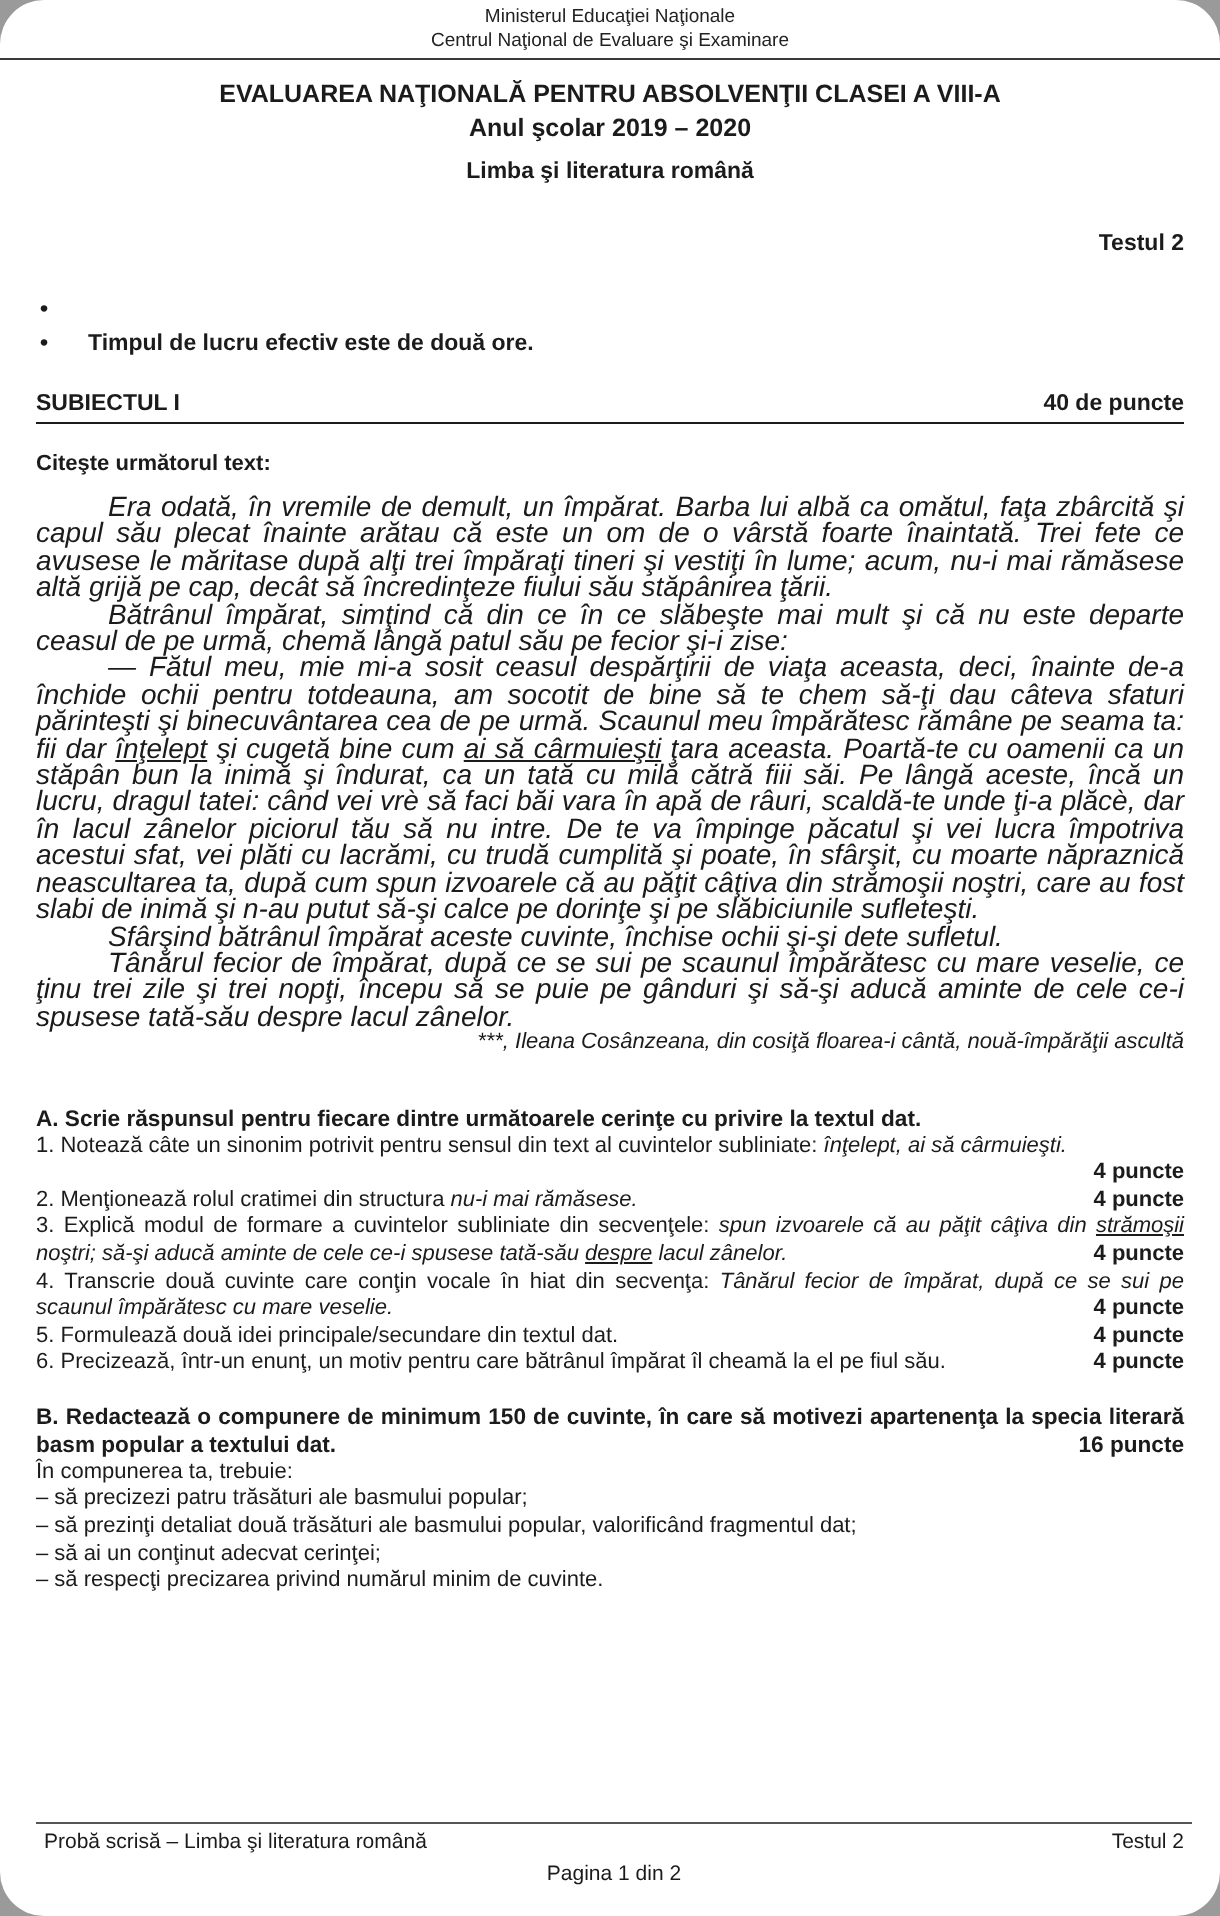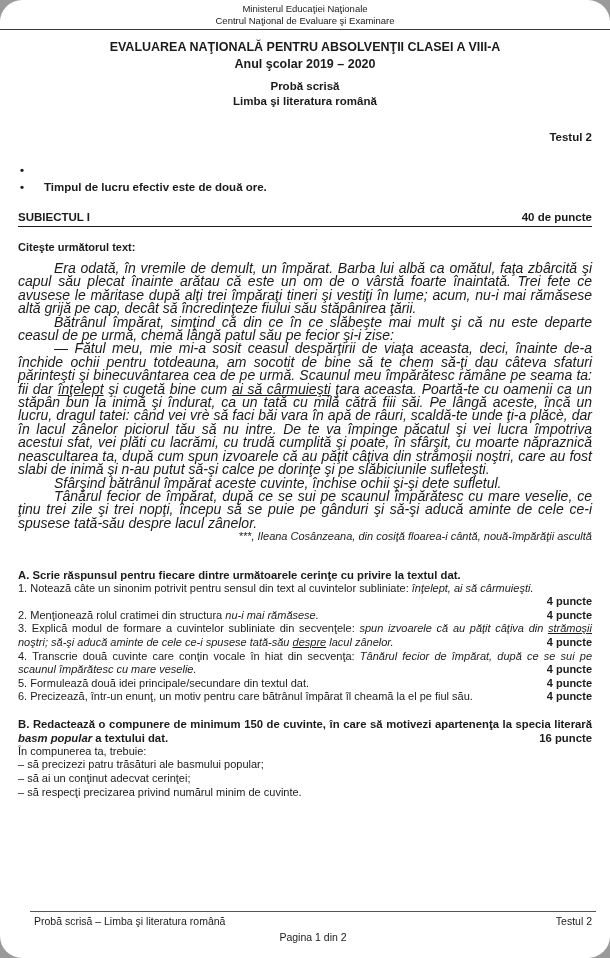--- a/index.html
+++ b/index.html
@@ -40,42 +40,41 @@
   .section-heading{font-weight:bold;font-size:11.3px;line-height:14px;margin:0;}
   .q-item{position:relative;margin:0;text-align:justify;}
   .q-item .pts{position:absolute;right:0;bottom:0;font-weight:bold;}
   .pts-line{text-align:right;font-weight:bold;}
   
   .section-b{margin-top:13px;font-size:11px;line-height:13.6px;}
   .b-heading{position:relative;font-weight:bold;font-size:11.3px;line-height:14px;text-align:justify;margin:0;}
   .b-heading .pts{position:absolute;right:0;bottom:0;font-weight:bold;}
   .req{margin:0;}
   
-  .doc-footer{position:absolute;left:16px;right:0;bottom:14px;padding:0 18px;}
+  .doc-footer{position:absolute;left:4px;right:0;bottom:14px;padding:0 18px;}
   .footer-rule{border:0;border-top:1px solid #555;margin:0 -4px 2px -4px;}
   .footer-row{display:flex;justify-content:space-between;font-size:10.5px;line-height:14px;}
   .footer-center{text-align:center;font-size:10.5px;line-height:14px;margin-top:2px;}
 </style>
 </head>
 <body>
 
 <div class="page">
 
   <div class="doc-header">
     <div>Ministerul Educaţiei Naţionale</div>
     <div>Centrul Naţional de Evaluare şi Examinare</div>
   </div>
   <hr class="header-rule">
 
   <div class="title-block">
     <div>EVALUAREA NAŢIONALĂ PENTRU ABSOLVENŢII CLASEI A VIII-A</div>
     <div>Anul şcolar 2019 – 2020</div>
   </div>
   <div class="subtitle-block">
-    <div>Probă scrisă</div>
     <div>Limba şi literatura română</div>
   </div>
 
   <div class="test-label">Testul 2</div>
 
   <div class="notices">
       <div class="notice-row">
         <span class="notice-bullet">•</span>
       </div>
       <div class="notice-row">
@@ -107,24 +106,25 @@
         <div class="pts-line">4 puncte</div>
         <p class="q-item"><span>2. Menţionează rolul cratimei din structura </span><span style="font-style: italic;">nu-i mai rămăsese.</span><span class="pts">4 puncte</span></p>
         <p class="q-item"><span>3. Explică modul de formare a cuvintelor subliniate din secvenţele: </span><span style="font-style: italic;">spun izvoarele că au păţit câţiva din </span><span style="font-style: italic; text-decoration: underline;">strămoşii</span><span style="font-style: italic;"> noştri; să-şi aducă aminte de cele ce-i spusese tată-său </span><span style="font-style: italic; text-decoration: underline;">despre</span><span style="font-style: italic;"> lacul zânelor.</span><span class="pts">4 puncte</span></p>
         <p class="q-item"><span>4. Transcrie două cuvinte care conţin vocale în hiat din secvenţa: </span><span style="font-style: italic;">Tânărul fecior de împărat, după ce se sui pe scaunul împărătesc cu mare veselie.</span><span class="pts">4 puncte</span></p>
         <p class="q-item"><span>5. Formulează două idei principale/secundare din textul dat.</span><span class="pts">4 puncte</span></p>
         <p class="q-item"><span>6. Precizează, într-un enunţ, un motiv pentru care bătrânul împărat îl cheamă la el pe fiul său.</span><span class="pts">4 puncte</span></p>
       </div>
   </div>
 
   <div class="section-b">
-    <p class="b-heading" id="b-heading"><span>B. Redactează o compunere de minimum 150 de cuvinte, în care să motivezi apartenenţa la specia literară </span><span style="font-style: italic;">basm popular</span><span> a textului dat.</span><span class="pts">16 puncte</span></p>
+    <p class="b-heading" id="b-heading"><span>B. Redactează o compunere de minimum 150 de cuvinte, în care să motivezi apartenenţa la specia literară </span><span style="">basm popular</span><span> a textului dat.</span><span class="pts">16 puncte</span></p>
     <p class="req">În compunerea ta, trebuie:</p>
     <div id="b-reqs">
         <p class="req">– să precizezi patru trăsături ale basmului popular;</p>
+        <p class="req">– să prezinţi detaliat două trăsături ale basmului popular, valorificând fragmentul dat;</p>
         <p class="req">– să ai un conţinut adecvat cerinţei;</p>
         <p class="req">– să respecţi precizarea privind numărul minim de cuvinte.</p>
       </div>
   </div>
 
   <div class="doc-footer">
     <hr class="footer-rule">
     <div class="footer-row">
       <span>Probă scrisă – Limba şi literatura română</span>
       <span>Testul 2</span>

